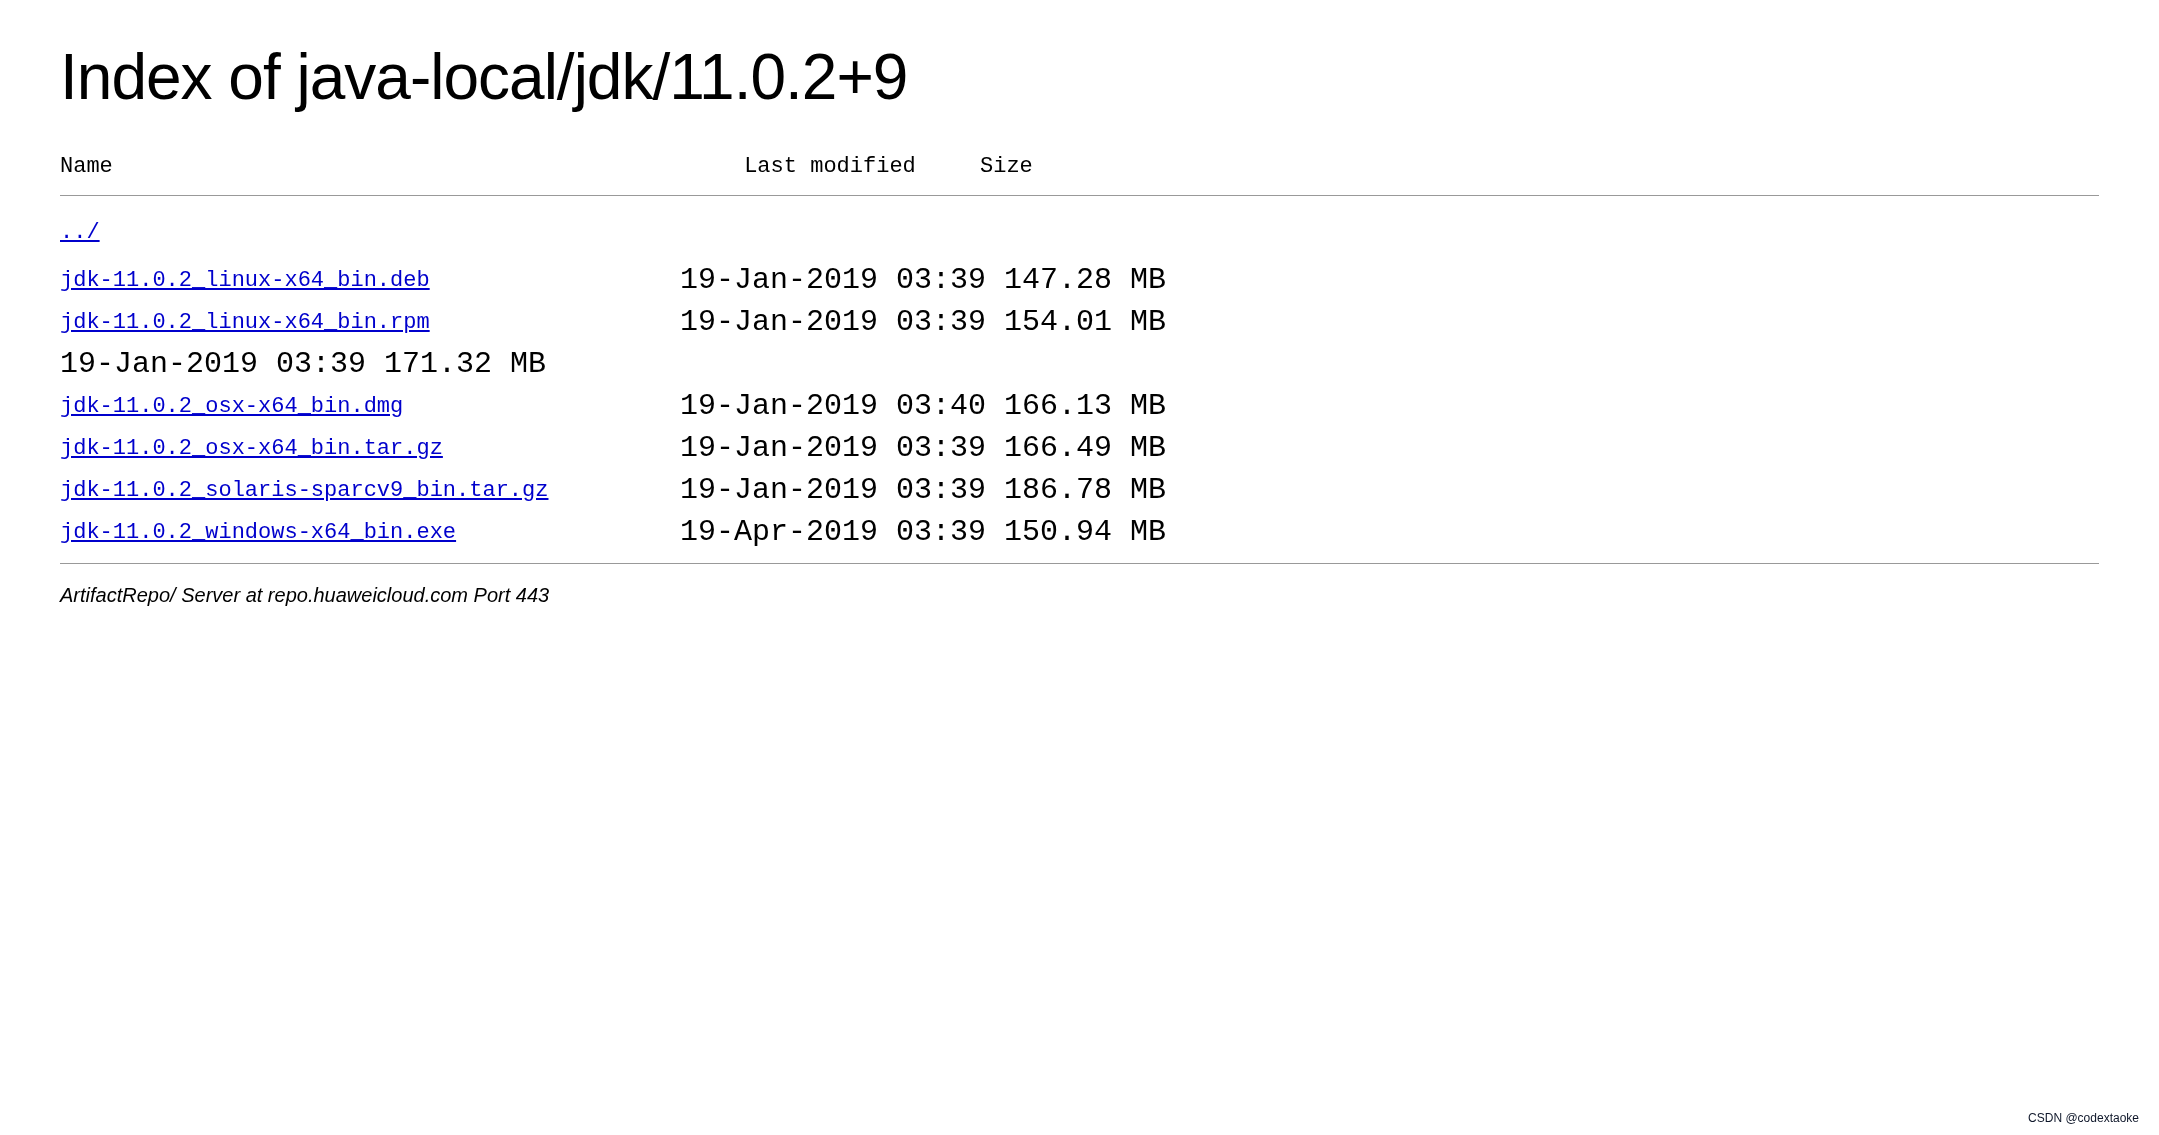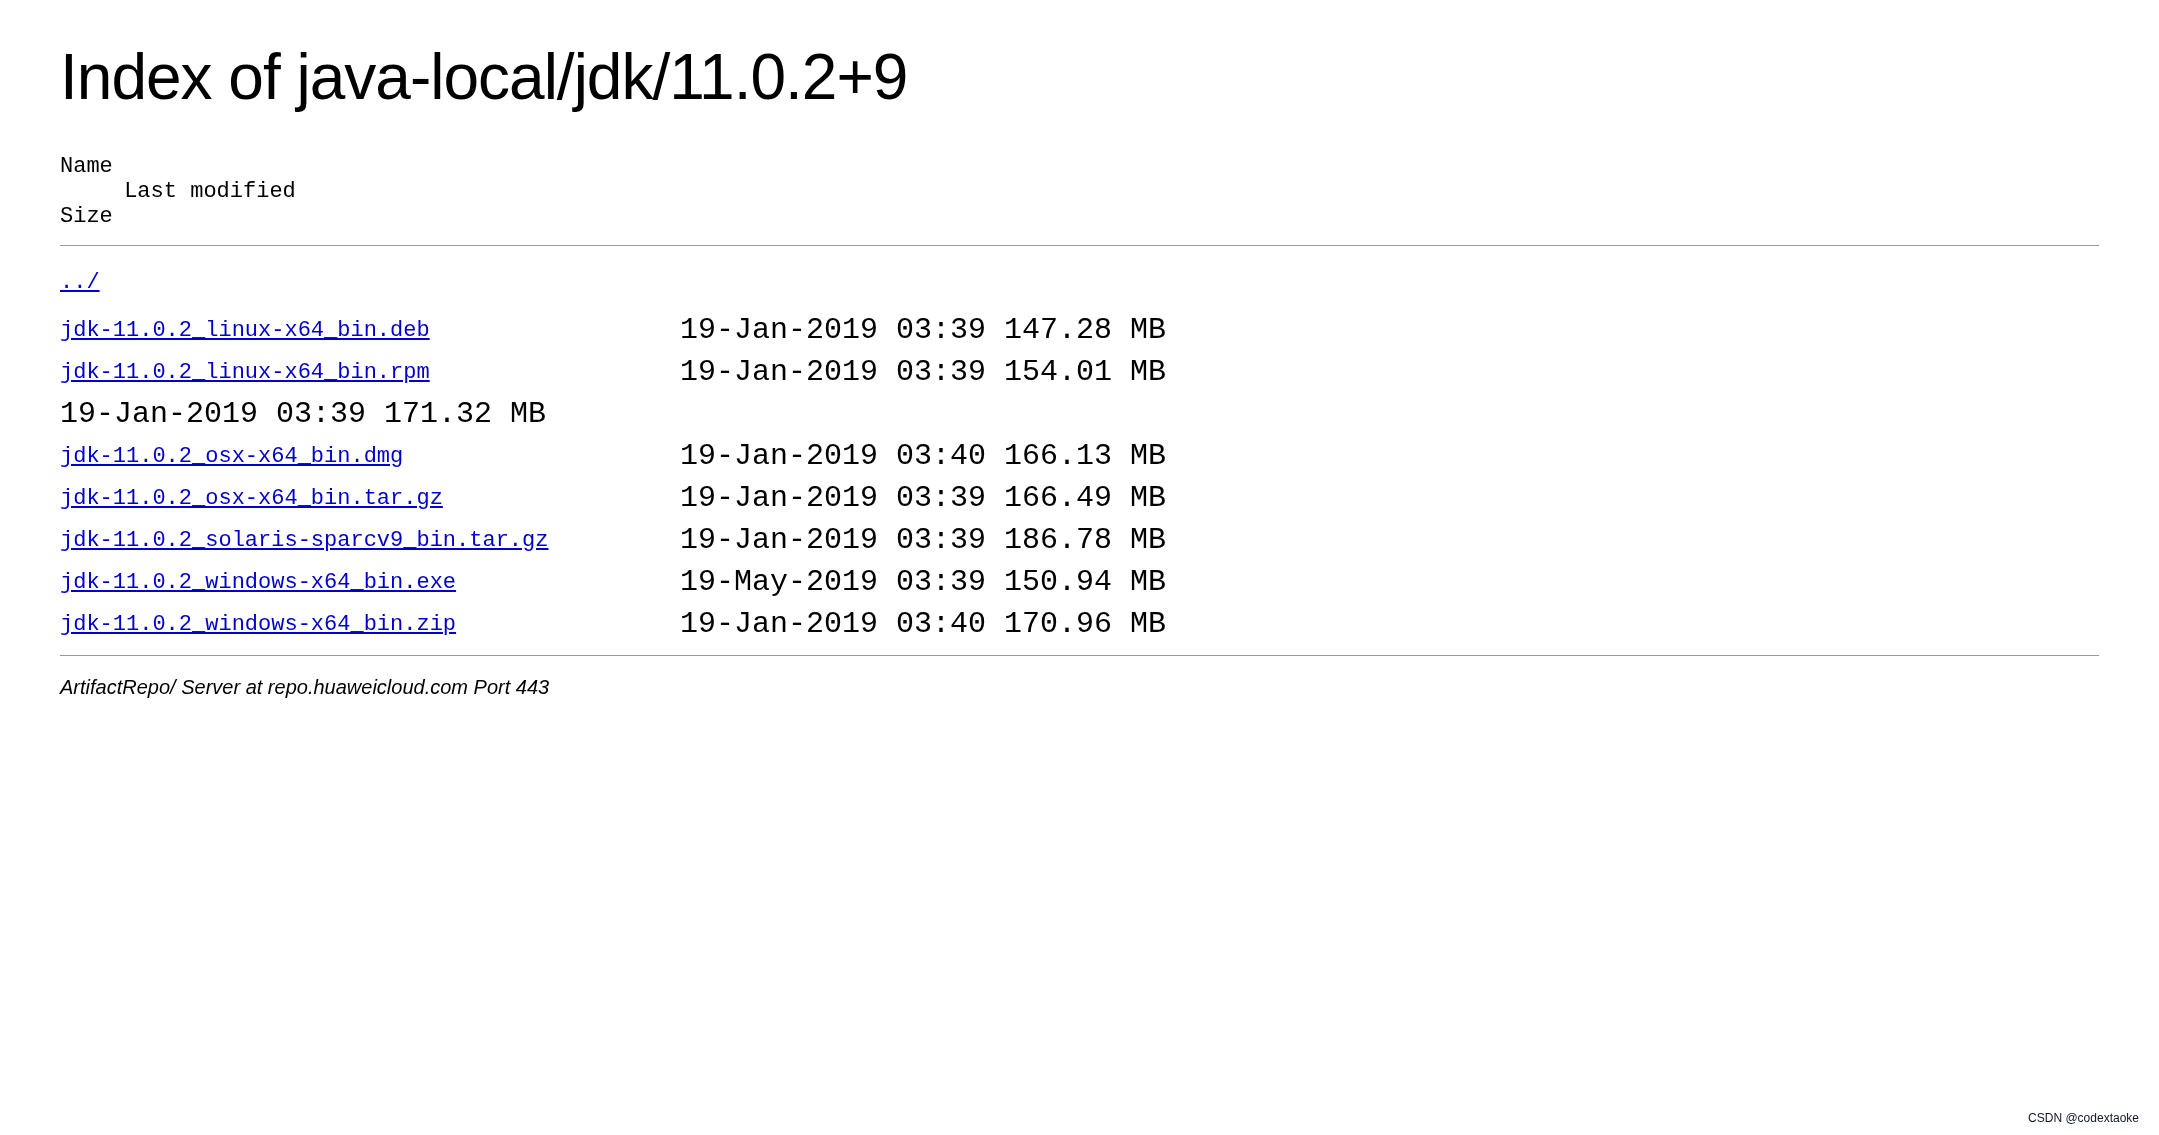--- a/index.html
+++ b/index.html
@@ -23,21 +23,20 @@
       color: #000000;
       letter-spacing: -1px;
     }
 
     .column-headers {
       display: flex;
       font-size: 22px;
       color: #000000;
       padding-bottom: 10px;
       margin-bottom: 6px;
-      flex-direction: column;
     }
 
     .col-name {
       width: 620px;
       flex-shrink: 0;
     }
 
     .col-modified {
       width: 300px;
       flex-shrink: 0;
@@ -153,25 +152,21 @@
     <li class="file-row">
       <a href="jdk-11.0.2_osx-x64_bin.tar.gz">jdk-11.0.2_osx-x64_bin.tar.gz</a>
       <span class="meta">19-Jan-2019 03:39  166.49 MB</span>
     </li>
     <li class="file-row">
       <a href="jdk-11.0.2_solaris-sparcv9_bin.tar.gz">jdk-11.0.2_solaris-sparcv9_bin.tar.gz</a>
       <span class="meta">19-Jan-2019 03:39  186.78 MB</span>
     </li>
     <li class="file-row">
       <a href="jdk-11.0.2_windows-x64_bin.exe">jdk-11.0.2_windows-x64_bin.exe</a>
-      <span class="meta">19-May-2019 03:39  150.94 MB</span>
-    </li>
-    <li class="file-row">
-      <a href="jdk-11.0.2_windows-x64_bin.zip">jdk-11.0.2_windows-x64_bin.zip</a>
-      <span class="meta">19-Jan-2019 03:40  170.96 MB</span>
+      <span class="meta">19-Apr-2019 03:39  150.94 MB</span>
     </li>
   </ul>
 
 <hr class="bottom-rule">
 
 <div class="footer">ArtifactRepo/ Server at repo.huaweicloud.com Port 443</div>
 
 <div class="watermark">CSDN @codextaoke</div>
 
 </body></html>

